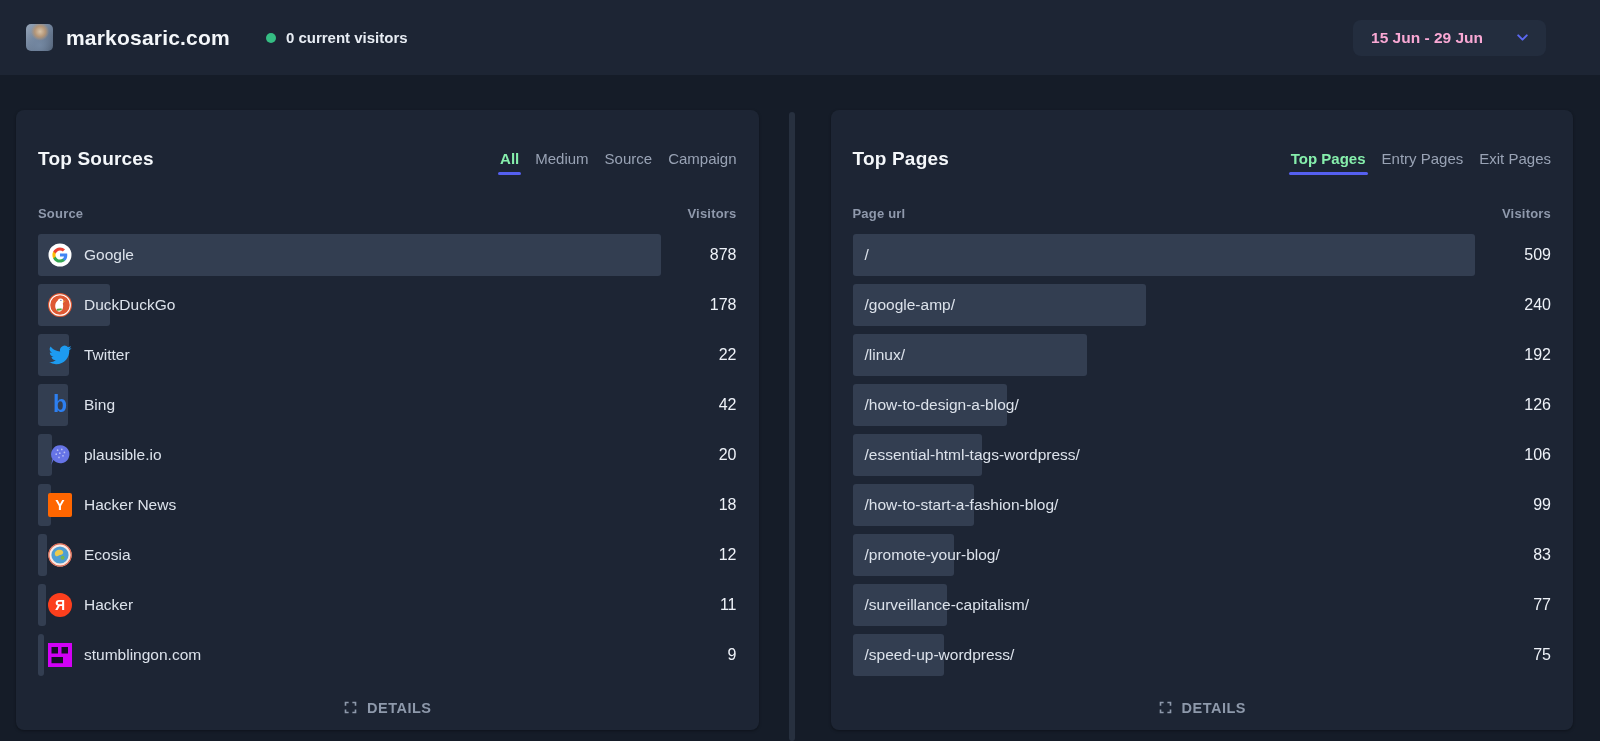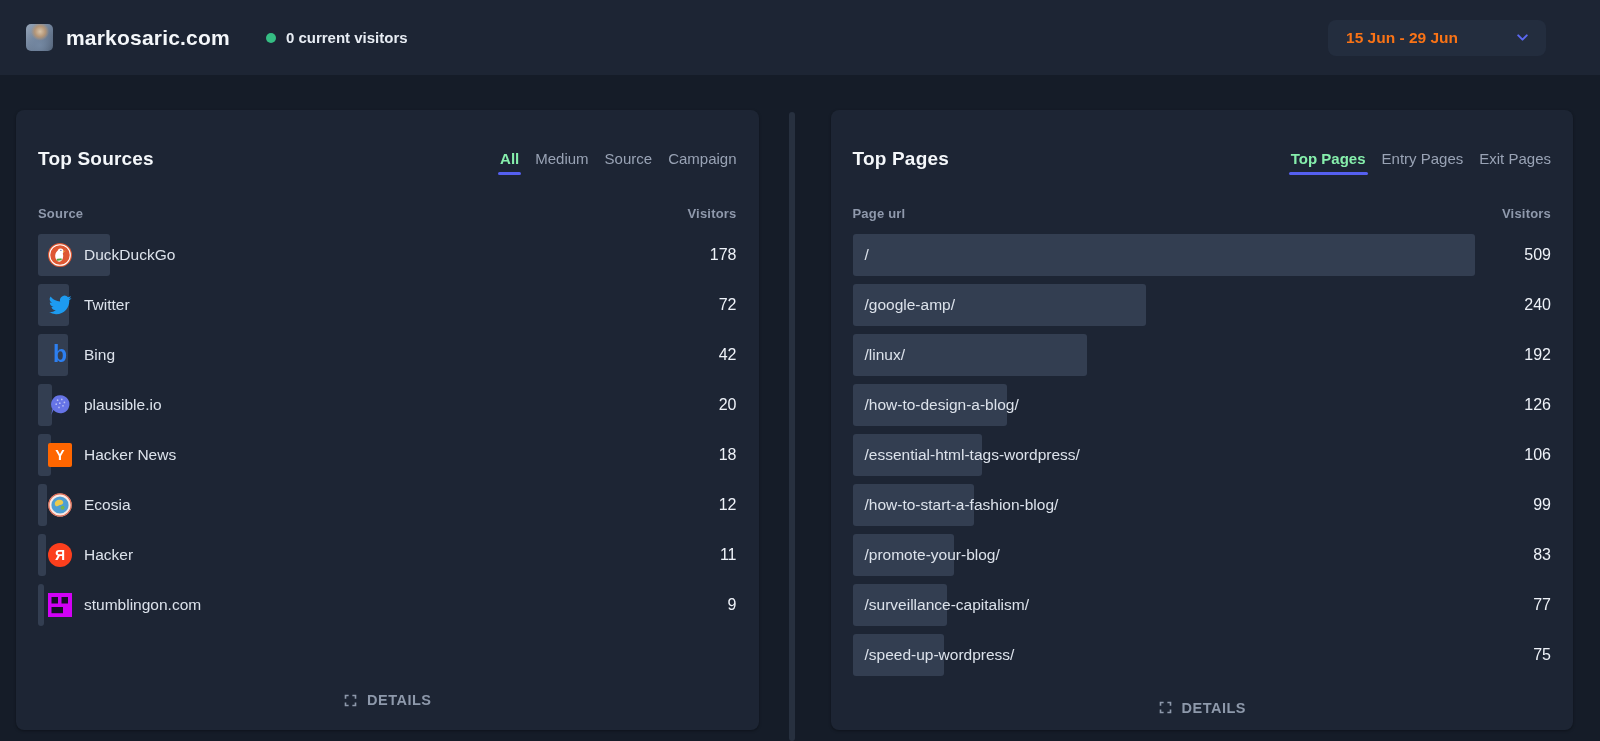--- a/index.html
+++ b/index.html
@@ -24,22 +24,22 @@
       radial-gradient(circle at 50% 78%, #7488a2 0%, rgba(0,0,0,0) 62%),
       linear-gradient(135deg,#97a6b8 0%, #73859d 45%, #4d5c71 100%);
   }
   .site-name{font-size:21px;font-weight:700;color:#f4f7fa;letter-spacing:.2px;}
   .visitors{display:flex;align-items:center;gap:10px;margin-left:36px;}
   .dot{width:10px;height:10px;border-radius:50%;background:#35bd83;display:inline-block;}
   .visitors-label{font-size:15px;font-weight:700;color:#e7ecf3;}
   .spacer{flex:1;}
   .datepicker{
     background:#232d3e;border-radius:8px;
-    padding:9px 15px 9px 18px;display:flex;align-items:center;gap:56px;
-    font-size:15.5px;font-weight:600;color:#f97316;cursor:pointer;
+    padding:9px 15px 9px 18px;display:flex;align-items:center;gap:31px;
+    font-size:15.5px;font-weight:600;color:#f9a8d4;cursor:pointer;
   }
   .datepicker svg{display:block;}
 
   
   .main{
     display:flex;gap:72px;
     padding:35px 27px 0 16px;box-sizing:border-box;
   }
   .panel{
     flex:1 1 0;height:620px;box-sizing:border-box;
@@ -126,20 +126,40 @@
           <span class="tab">Campaign</span>
         </nav>
     </div>
     <div class="cols">
       <span>Source</span>
       <span>Visitors</span>
     </div>
     <div class="rows">
         <div class="row">
           <div class="bar-area">
+            <div class="bar" style="width: 100%;"></div>
+            <div class="row-content">
+              <span class="fav">
+                <svg viewBox="0 0 48 48">
+                  <circle cx="24" cy="24" r="23" fill="#fff"></circle>
+                  <g transform="translate(7.4 7.4) scale(0.69)">
+                    <path fill="#4285F4" d="M45.12 24.5c0-1.56-.14-3.06-.4-4.5H24v8.51h11.84c-.51 2.75-2.06 5.08-4.39 6.64v5.52h7.11c4.16-3.83 6.56-9.47 6.56-16.17z"></path>
+                    <path fill="#34A853" d="M24 46c5.94 0 10.92-1.97 14.56-5.33l-7.11-5.52c-1.97 1.32-4.49 2.1-7.45 2.1-5.73 0-10.58-3.87-12.31-9.07H4.34v5.7C7.96 41.07 15.4 46 24 46z"></path>
+                    <path fill="#FBBC05" d="M11.69 28.18C11.25 26.86 11 25.45 11 24s.25-2.86.69-4.18v-5.7H4.34C2.85 17.09 2 20.45 2 24s.85 6.91 2.34 9.88l7.35-5.7z"></path>
+                    <path fill="#EA4335" d="M24 10.75c3.23 0 6.13 1.11 8.41 3.29l6.31-6.31C34.91 4.18 29.93 2 24 2 15.4 2 7.96 6.93 4.34 14.12l7.35 5.7c1.73-5.2 6.58-9.07 12.31-9.07z"></path>
+                  </g>
+                </svg>
+              </span>
+              <span>Google</span>
+            </div>
+          </div>
+          <span class="value">878</span>
+        </div>
+        <div class="row">
+          <div class="bar-area">
             <div class="bar" style="width: 11.5%;"></div>
             <div class="row-content">
               <span class="fav">
                 <svg viewBox="0 0 24 24">
                   <circle cx="12" cy="12" r="12" fill="#de5833"></circle>
                   <circle cx="12" cy="12" r="10.3" fill="none" stroke="#fff" stroke-width="1.1"></circle>
                   <ellipse cx="11.2" cy="13" rx="4" ry="5.8" fill="#fff"></ellipse>
                   <circle cx="12.6" cy="8.3" r="2.9" fill="#fff"></circle>
                   <path d="M14.9 8l3.2-.2-3 1.5z" fill="#f2b03d"></path>
                   <circle cx="12.9" cy="7.4" r=".55" fill="#2d4f8e"></circle>
@@ -156,21 +176,21 @@
             <div class="bar" style="width: 5.01%;"></div>
             <div class="row-content">
               <span class="fav">
                 <svg viewBox="0 0 24 24">
                   <path fill="#1d9bf0" d="M23.6 4.9c-.84.37-1.73.62-2.67.73a4.67 4.67 0 0 0 2.05-2.58c-.9.54-1.9.92-2.96 1.13a4.66 4.66 0 0 0-7.94 4.25A13.23 13.23 0 0 1 2.48 3.6a4.64 4.64 0 0 0 1.44 6.22 4.64 4.64 0 0 1-2.11-.58v.06a4.66 4.66 0 0 0 3.74 4.57c-.69.19-1.4.21-2.1.08a4.66 4.66 0 0 0 4.35 3.23 9.35 9.35 0 0 1-5.79 2 9.5 9.5 0 0 1-1.11-.07 13.18 13.18 0 0 0 7.14 2.09c8.57 0 13.26-7.1 13.26-13.25l-.02-.6a9.47 9.47 0 0 0 2.32-2.41z"></path>
                 </svg>
               </span>
               <span>Twitter</span>
             </div>
           </div>
-          <span class="value">72</span>
+          <span class="value">22</span>
         </div>
         <div class="row">
           <div class="bar-area">
             <div class="bar" style="width: 4.78%;"></div>
             <div class="row-content">
               <span class="fav">
                 <span class="fav-letter fav-bing">b</span>
               </span>
               <span>Bing</span>
             </div>

